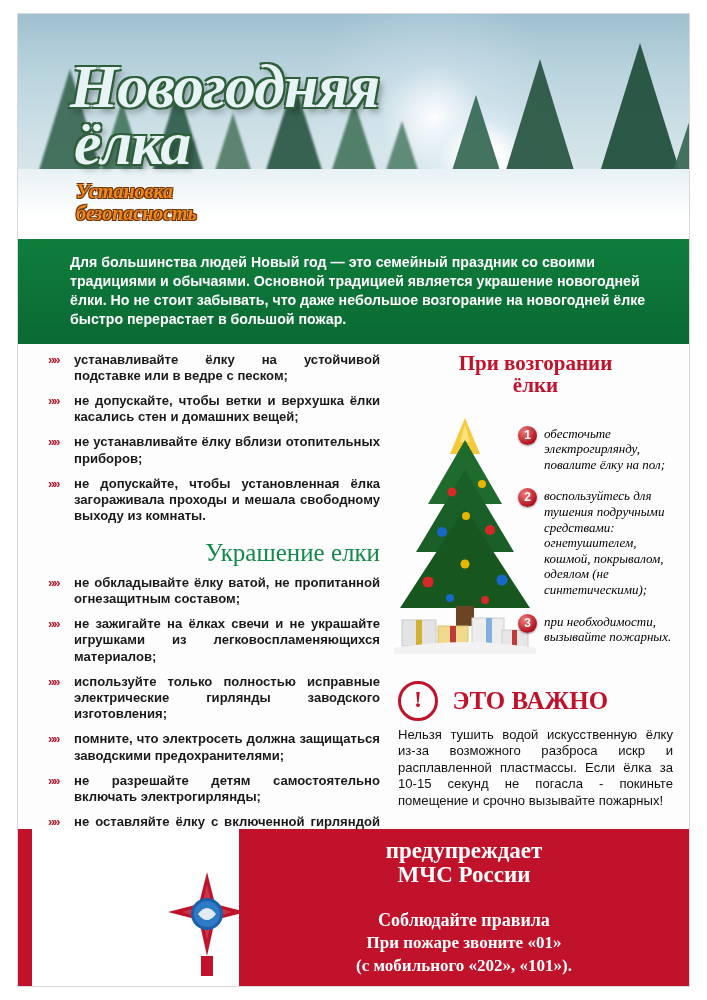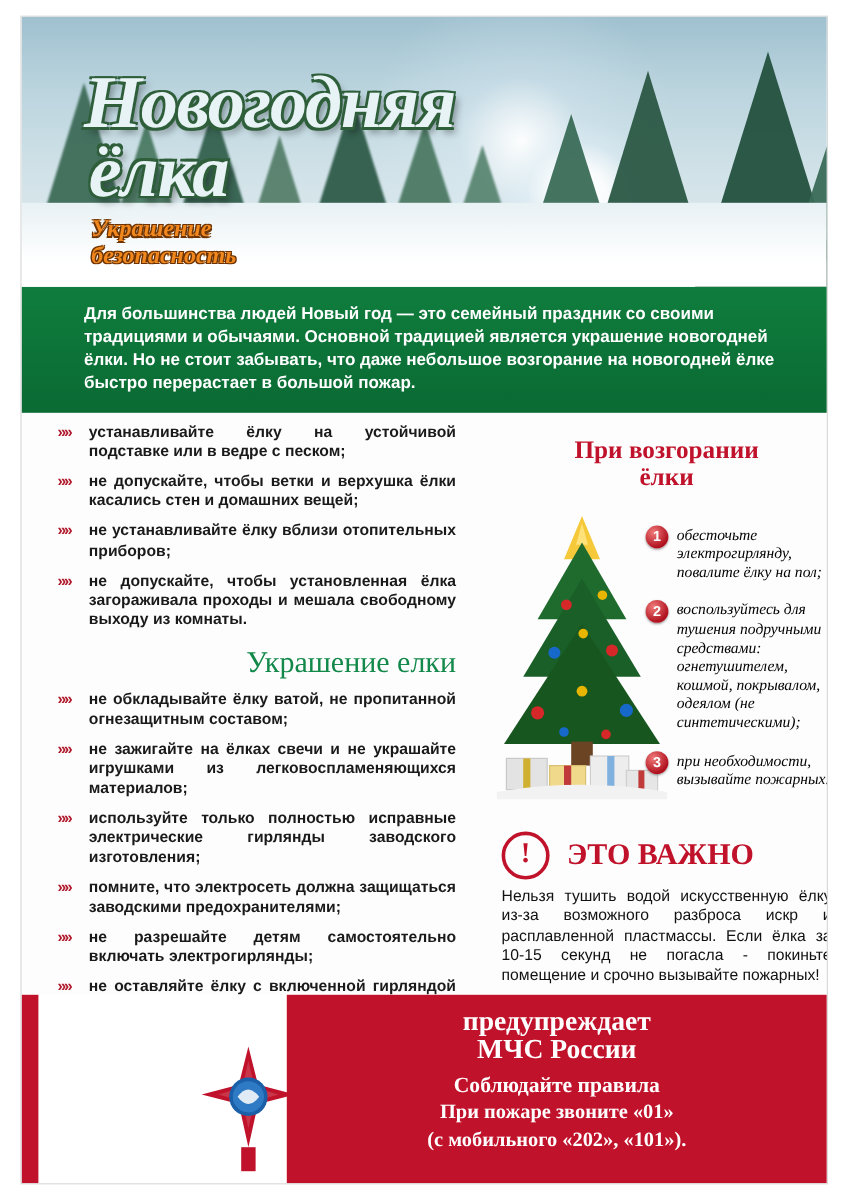--- a/index.html
+++ b/index.html
@@ -66,21 +66,21 @@
     background:#0b7a3b;
     background:linear-gradient(180deg,#0f7d3d 0%,#0a6a33 100%);
     color:#fff;
     padding:14px 40px 15px 52px;
     font-size:14.2px;line-height:1.33;font-weight:bold;
     font-family:"Liberation Sans", sans-serif;
   }
   
   .body{position:relative;padding:10px 0 0 0;height:700px;}
   .col-left{position:absolute;left:30px;top:8px;width:332px;}
-  .col-right{position:absolute;left:380px;top:20px;width:275px;margin-left:20px;}
+  .col-right{position:absolute;left:380px;top:8px;width:275px;}
 
   h2.sec{
     font-family:"Liberation Serif", serif;
     color:#12894a;font-weight:normal;font-size:25px;margin:0 0 8px 4px;
   }
   ul.bullets{list-style:none;margin:0;padding:0;}
   ul.bullets li{
     position:relative;padding-left:26px;margin-bottom:9px;
     font-size:13.1px;line-height:1.24;color:#1a1a1a;
     text-align:justify;
@@ -120,21 +120,21 @@
   
   .footer{
     position:absolute;left:0;bottom:0;width:671px;height:157px;background:#fff;
   }
   .f-red{
     position:absolute;right:0;bottom:0;width:450px;height:157px;
     background:#c0122a;color:#fff;text-align:center;
     padding:10px 12px 0 12px;box-sizing:border-box;
   }
   .f-red .t1{font-family:"Liberation Serif",serif;font-weight:bold;font-size:23px;line-height:1.06;}
-  .f-red .t2{font-family:"Liberation Serif",serif;font-weight:bold;font-size:18px;line-height:1.15;margin-top:6px;}
+  .f-red .t2{font-family:"Liberation Serif",serif;font-weight:bold;font-size:18px;line-height:1.15;margin-top:22px;}
   .f-red .t3{font-family:"Liberation Serif",serif;font-weight:bold;font-size:17px;line-height:1.18;margin-top:3px;}
   .emblem{position:absolute;left:150px;bottom:6px;width:78px;height:110px;}
   .side-strip{position:absolute;left:0;bottom:0;width:14px;height:157px;background:#c0122a;}
 </style>
 </head>
 <body>
 
 <div class="poster">
   <div class="frame">
 
@@ -152,21 +152,21 @@
       <div class="tree" style="--w:62px;--h:200px;--c:#23503e;left:560px;bottom:-4px;"></div>
       <div class="tree" style="--w:38px;--h:120px;--c:#3a6b57;left:420px;bottom:24px;"></div>
       <div class="tree" style="--w:34px;--h:104px;--c:#3a6b57;left:640px;bottom:22px;"></div>
       <div class="snowfield"></div>
 
       <div class="hero-title">
         <span class="l1">Новогодняя</span>
         <span class="l2">ёлка</span>
       </div>
       <div class="hero-sub">
-        <span>Украшение</span><br>
+        <span>Установка</span><br>
         <span>безопасность</span>
       </div>
     </div>
 
     <div class="intro">Для большинства людей Новый год — это семейный праздник со своими традициями и обычаями. Основной традицией является украшение новогодней ёлки. Но не стоит забывать, что даже небольшое возгорание на новогодней ёлке быстро перерастает в большой пожар.</div>
 
     <div class="body">
 
       <div class="col-left">
         <ul class="bullets">

